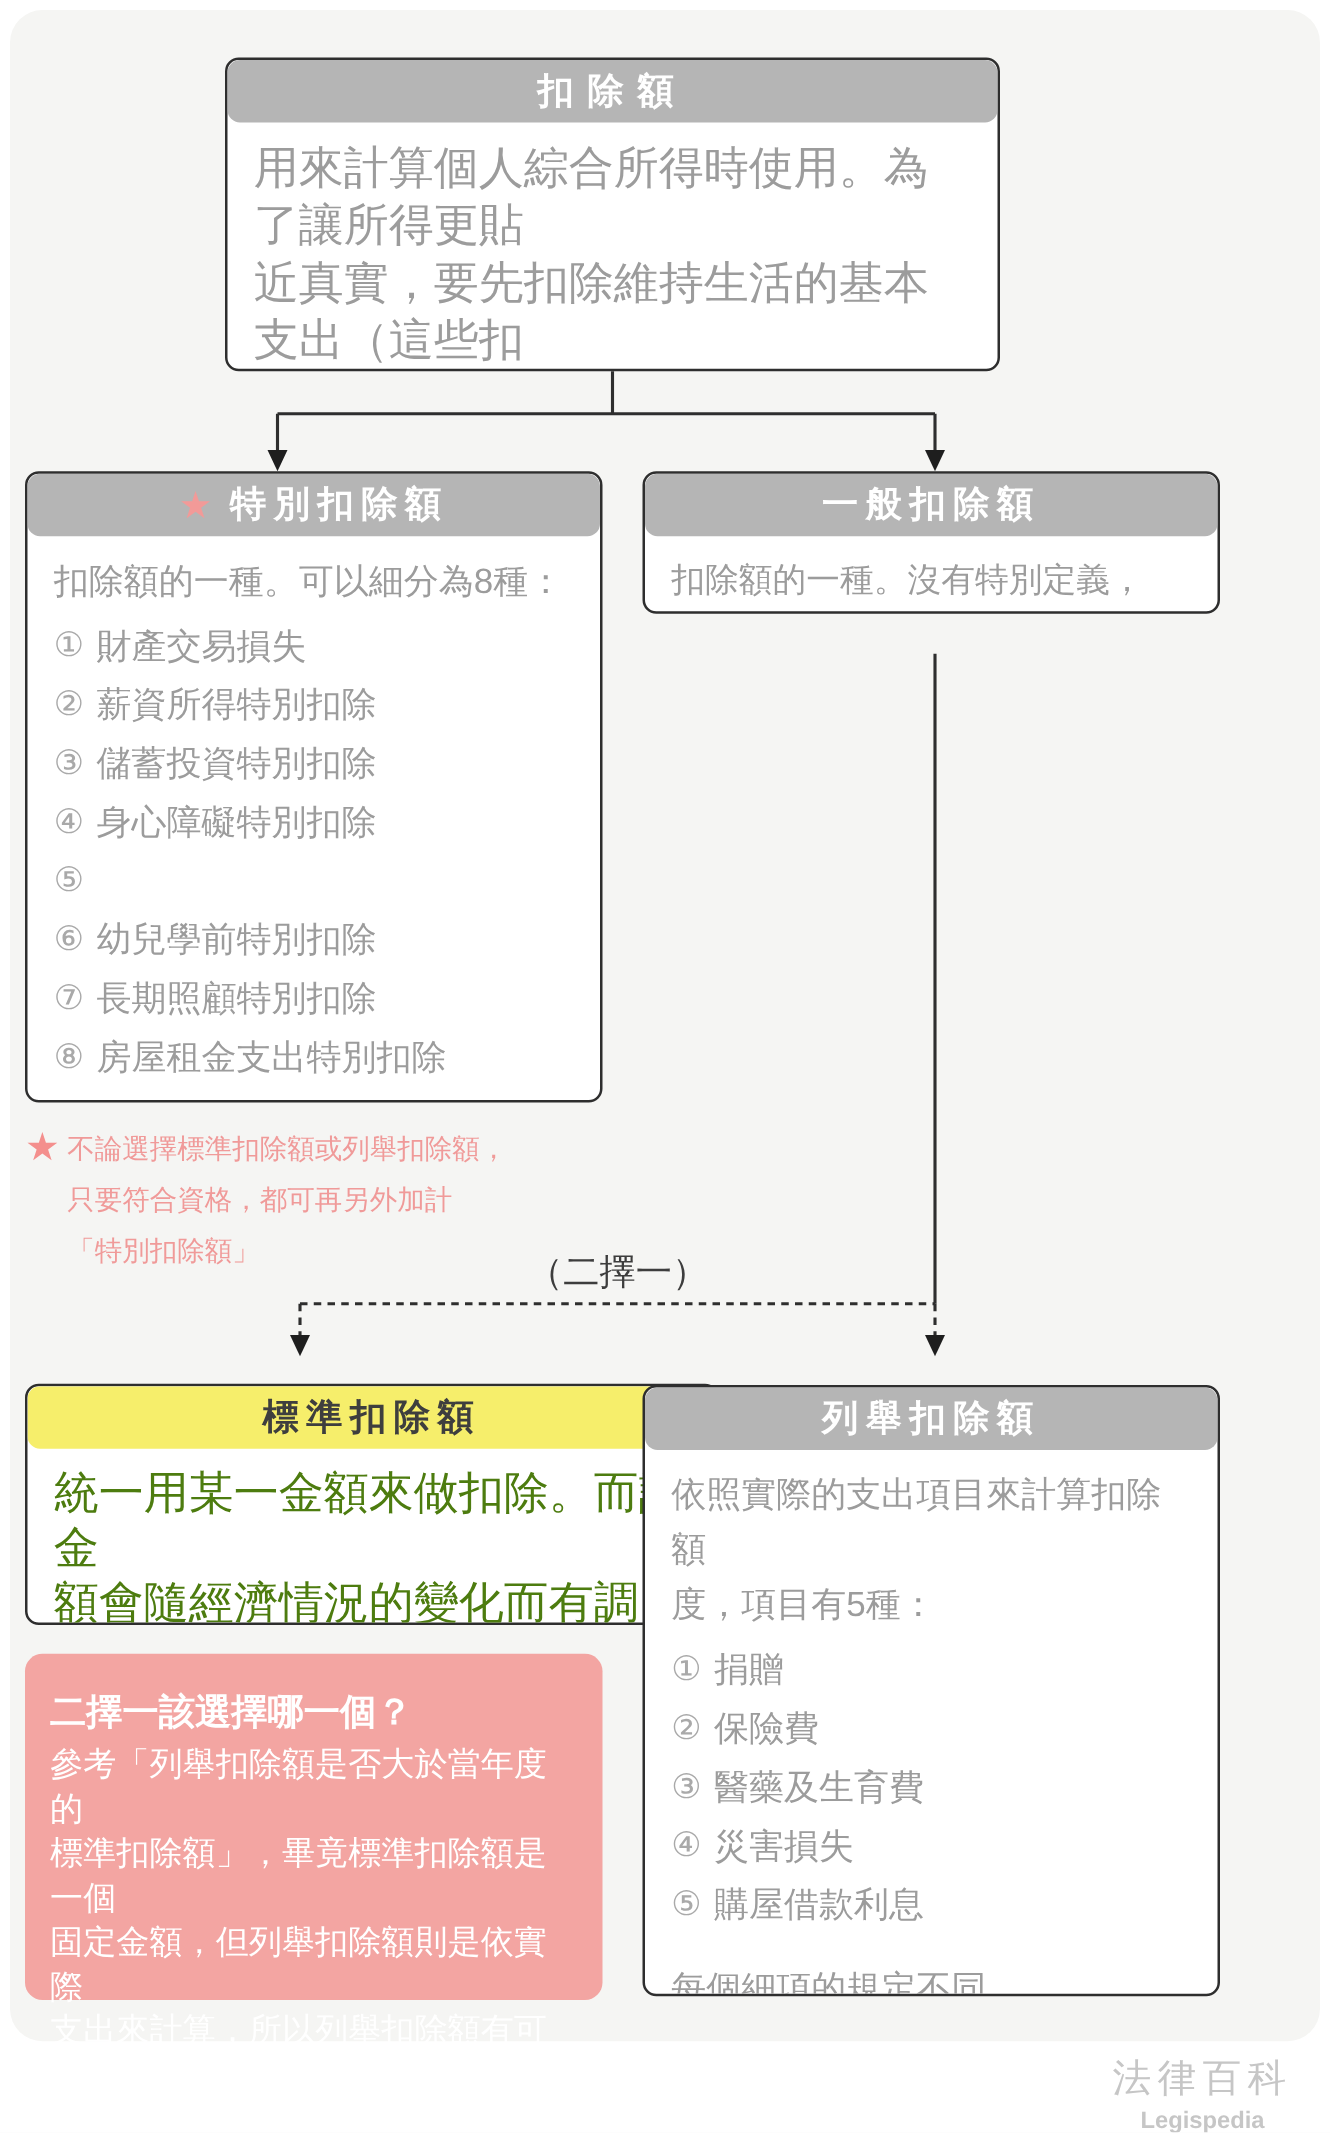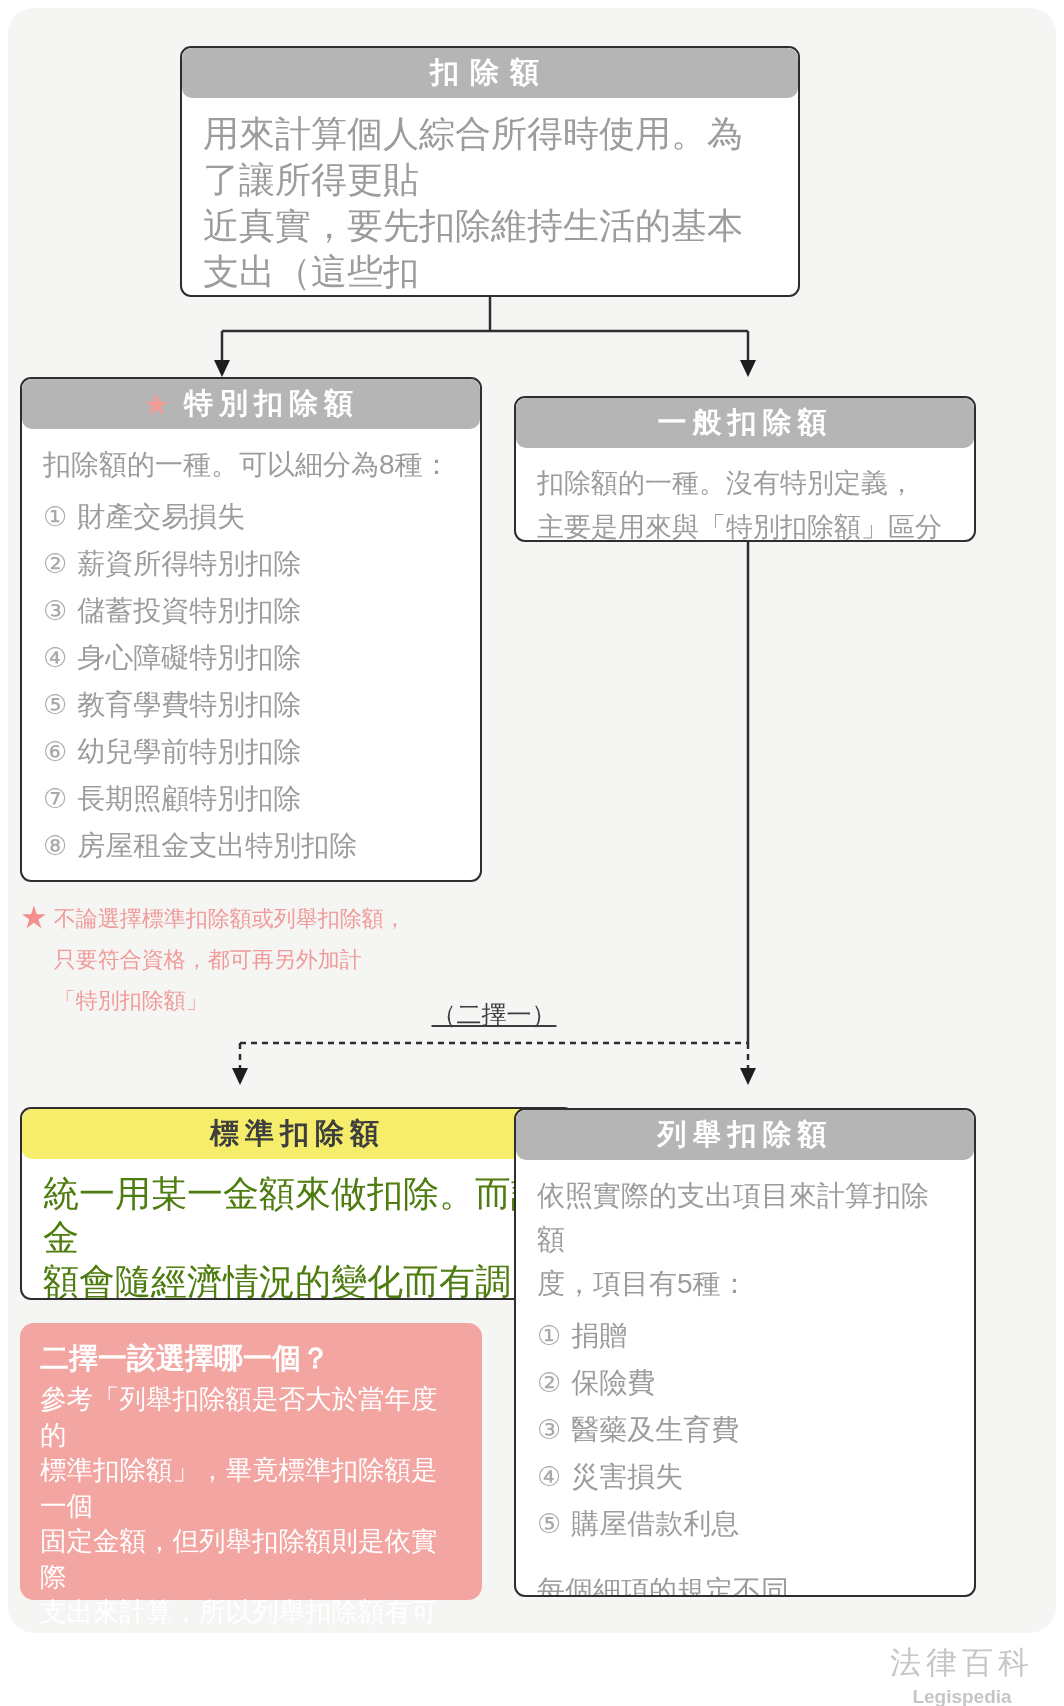--- a/index.html
+++ b/index.html
@@ -27,24 +27,24 @@
   .foot-note { padding:12px 21px 0 21px; color:#9c9c9c; font-size:28px; line-height:44px;
     white-space:pre-line; }
 
   .hdr-star { color:#f29a98; font-size:30px; letter-spacing:0; margin-right:14px; }
 
   .star-note { position:absolute; left:20px; top:898px; width:470px; display:flex; }
   .star-note .star { color:#f48f8d; font-size:31px; line-height:40px; margin-right:6px; }
   .star-note .txt { color:#f09a99; font-size:22px; line-height:41px; white-space:pre-line; }
 
   .choice-label { position:absolute; left:240px; top:998px; width:508px; text-align:center;
-    color:#3d3d3d; font-size:25px;text-decoration:underline; }
+    color:#3d3d3d; font-size:29px; }
 
   .pink-box { position:absolute; left:20px; top:1323px; width:462px; height:277px;
-    background:#f3a5a2; border-radius:14px; padding:16px 20px; }
+    background:#f3a5a2; border-radius:14px; padding:28px 20px; }
   .pink-box .title { color:#ffffff; font-weight:700; font-size:29px; line-height:38px; }
   .pink-box .body { color:#ffffff; font-size:26.5px; line-height:35.5px; margin-top:5px;
     white-space:pre-line; }
 
   .brand { position:absolute; right:30px; top:1642px; display:flex; flex-direction:column;
     align-items:center; }
   .brand .zh { color:#c6c6c6; font-size:31px; letter-spacing:5px; }
   .brand .en { color:#c6c6c6; font-size:19px; font-weight:700; margin-top:2px; }
 </style>
 </head>
@@ -100,38 +100,37 @@
       <div class="list-item">
         <span class="num">③</span>
         <span>儲蓄投資特別扣除</span>
       </div>
       <div class="list-item">
         <span class="num">④</span>
         <span>身心障礙特別扣除</span>
       </div>
       <div class="list-item">
         <span class="num">⑤</span>
-        <span>教育學費特別扣除</span>
       </div>
       <div class="list-item">
         <span class="num">⑥</span>
         <span>幼兒學前特別扣除</span>
       </div>
       <div class="list-item">
         <span class="num">⑦</span>
         <span>長期照顧特別扣除</span>
       </div>
       <div class="list-item">
         <span class="num">⑧</span>
         <span>房屋租金支出特別扣除</span>
       </div>
     </div>
   </div>
 
-  <div class="box" style="left:514px; top:396px; width:462px; height:146px;">
+  <div class="box" style="left:514px; top:377px; width:462px; height:114px;">
     <div class="box-header">一般扣除額</div>
     <div class="box-body tight" style="font-size:27px;">扣除額的一種。沒有特別定義，
 主要是用來與「特別扣除額」區分</div>
   </div>
 
   <div class="star-note">
     <span class="star">★</span>
     <span class="txt">不論選擇標準扣除額或列舉扣除額，
 只要符合資格，都可再另外加計
 「特別扣除額」</span>

